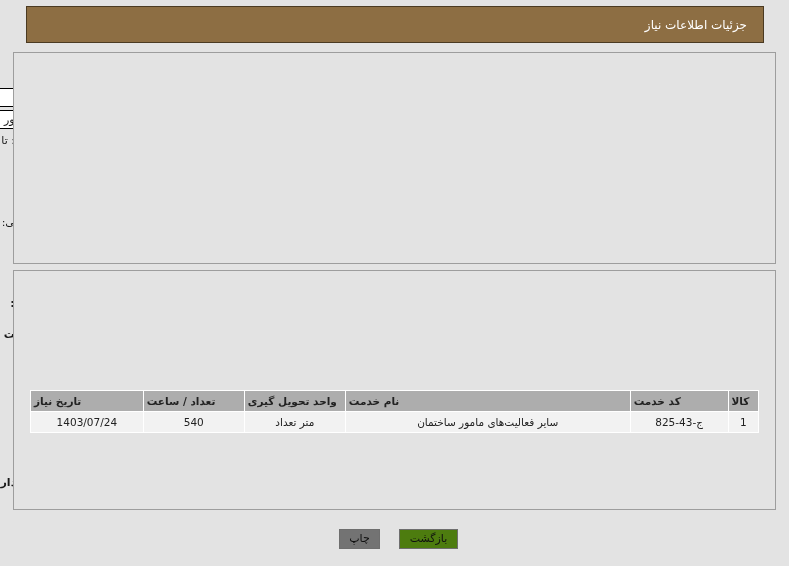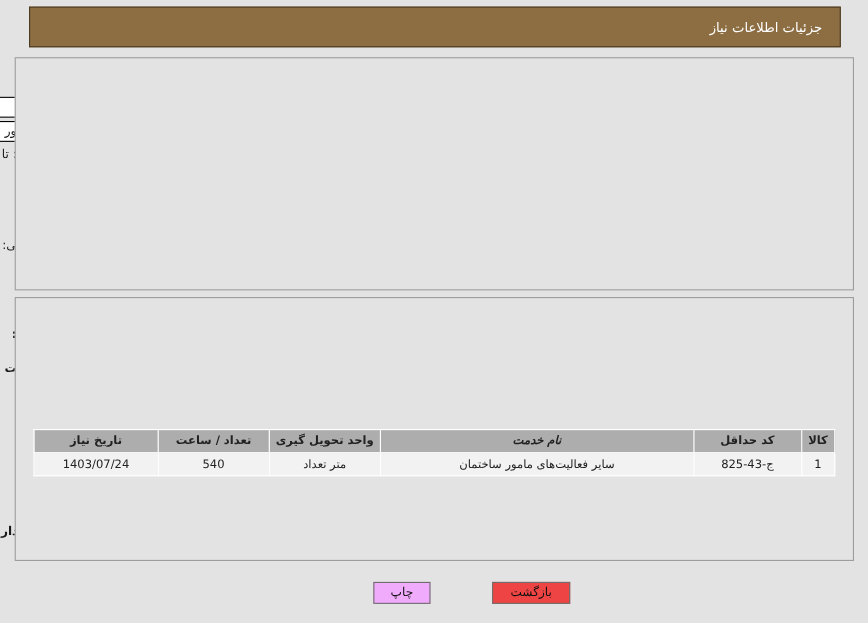--- a/index.html
+++ b/index.html
@@ -84,34 +84,34 @@
     content:"";position:absolute;left:0px;top:0px;width:7px;height:7px;
     background:linear-gradient(45deg,transparent 45%,#9a9a9a 46%,#9a9a9a 54%,transparent 55%);
   }
   
   #tbl{
     position:absolute;left:30px;top:390px;width:729px;
     border-collapse:collapse;z-index:3;font-size:10.5px;
   }
   #tbl th{
     background:#adadad;border:1px solid #ffffff;
-    font-weight:bold;color:#222;height:20px;padding:0 3px;text-align:center;
+    font-weight:bold;color:#222;height:20px;padding:0 3px;text-align:left;
   }
   #tbl td{
     background:#f2f2f2;border:1px solid #ffffff;
     height:20px;padding:0 3px;text-align:center;color:#222;
   }
   
   .btn{
     position:absolute;height:20px;border:1px solid #6e6e6e;
     box-sizing:border-box;font-size:11px;line-height:18px;
     text-align:center;cursor:pointer;z-index:3;
   }
-  #btn-print{left:339px;top:529px;width:52px;background:#f0abfc;color:#111;}
-  #btn-back {left:399px;top:529px;width:71px;background:#ef4444;color:#111;margin-left:48px;}
+  #btn-print{left:339px;top:529px;width:41px;background:#737373;color:#111;}
+  #btn-back {left:399px;top:529px;width:59px;background:#4d7c0f;color:#111;}
 </style>
 </head>
 <body>
 
 <div id="watermark">AriaTender.net</div>
 
 <div id="titlebar">
   <span class="t">جزئیات اطلاعات نیاز</span>
 </div>
 
@@ -172,22 +172,22 @@
 
 <span class="lbl b" style="right:700px;top:328px;">اطلاعات خدمات مورد نیاز</span>
 
 <span class="lbl b" style="right:700px;top:363px;">گروه خدمت:</span>
 <span class="fld" style="right:140px;top:359px;width:549px;">ساختمان</span>
 
 <table id="tbl">
   <thead>
     <tr>
       <th style="width:24px;">کالا</th>
-      <th style="width:95px;">کد حداقل</th>
-      <th style="width:300px;font-style:italic;">نام خدمت</th>
+      <th style="width:95px;">کد خدمت</th>
+      <th style="width:300px;">نام خدمت</th>
       <th style="width:100px;">واحد تحویل گیری</th>
       <th style="width:100px;">تعداد / ساعت</th>
       <th style="width:110px;">تاریخ نیاز</th>
     </tr>
   </thead>
   <tbody>
     <tr>
       <td>1</td>
       <td>ج-43-825</td>
       <td>سایر فعالیت‌های مامور ساختمان</td>

